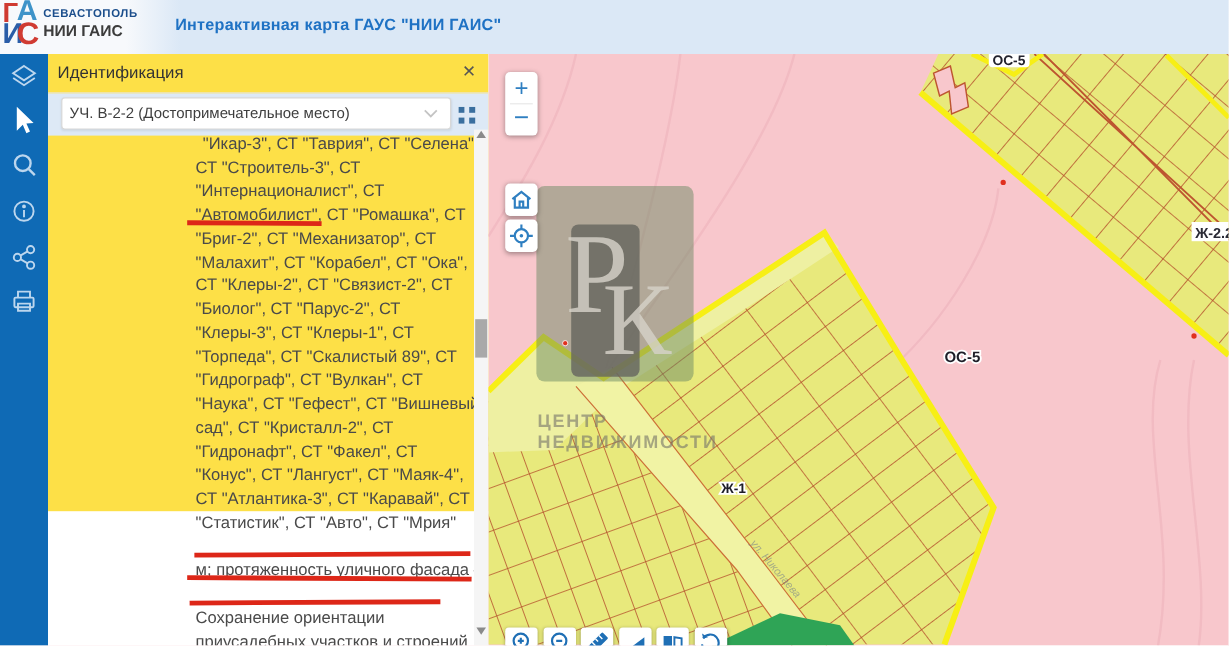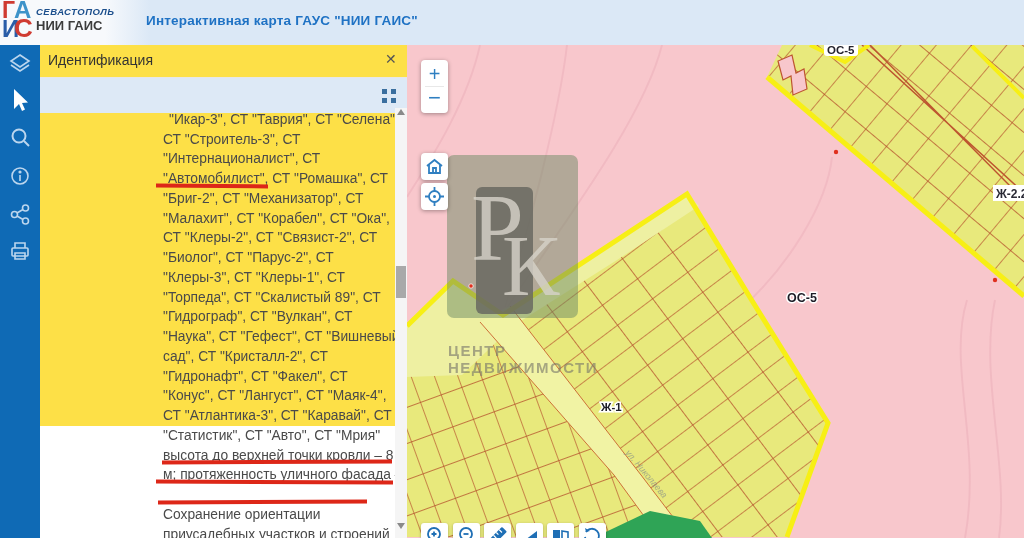--- a/index.html
+++ b/index.html
@@ -13,21 +13,21 @@
 
   <div class="abs" style="left:0;top:0;width:1024px;height:45px;background:linear-gradient(90deg,#f7f9fc 0px,#f7f9fc 105px,#dbe8f6 150px,#dbe8f6 100%);"></div>
 
   <div class="abs" style="left:2px;top:0;width:36px;height:44px;font-weight:bold;">
     <span class="abs" style="left:0;top:-3px;font-size:23px;color:#cf3a31;">Г</span>
     <span class="abs" style="left:12px;top:-4px;font-size:24px;color:#3e93c9;">А</span>
     <span class="abs" style="left:0;top:15px;font-size:24px;color:#2a5da8;">И</span>
     <span class="abs" style="left:12px;top:13px;font-size:26px;color:#d03b32;">С</span>
   </div>
 
-  <div class="abs" style="left:36px;top:6px;font-size:9.5px;font-weight:bold;color:#1b4e8c;letter-spacing:0.5px;font-style:italic;">СЕВАСТОПОЛЬ</div>
+  <div class="abs" style="left:36px;top:6px;font-size:9.5px;font-weight:bold;color:#1b4e8c;letter-spacing:0.5px;">СЕВАСТОПОЛЬ</div>
 
   <div class="abs" style="left:36px;top:18px;font-size:13px;font-weight:bold;color:#3c3c3c;">НИИ ГАИС</div>
 
   <div class="abs" style="left:146px;top:13px;font-size:13.5px;font-weight:bold;color:#1f72c4;letter-spacing:0.2px;">Интерактивная карта ГАУС "НИИ ГАИС"</div>
 
   <div class="abs" style="left:0;top:45px;width:40px;height:493px;background:#0f6ab5;">
     <svg width="40" height="493" xmlns="http://www.w3.org/2000/svg">
 
       <g stroke="#bcd6ee" stroke-width="1.6" fill="none">
         <path d="M20 10 L29 16 L20 22 L11 16 Z"></path>
@@ -66,20 +66,26 @@
   <div class="abs" style="left:40px;top:45px;width:367px;height:381px;background:#fde047;">
 
     <div class="abs" style="left:8px;top:7px;font-size:14px;color:#333;">Идентификация</div>
 
     <div class="abs" style="left:345px;top:6px;font-size:14px;color:#555;">✕</div>
 
     <div class="abs" style="left:0;top:32px;width:367px;height:1px;background:#e7e7e7;"></div>
 
     <div class="abs" style="left:0;top:33px;width:367px;height:35px;background:#dde9f6;"></div>
 
+    <div class="abs" style="left:11px;top:36px;width:323px;height:25px;background:#fff;border:1px solid #d8d8d8;border-radius:3px;box-shadow:0 1px 2px rgba(0,0,0,0.08);">
+      <div class="abs" style="left:6px;top:5px;font-size:12.5px;color:#3e3e3e;">УЧ. В-2-2 (Достопримечательное место)</div>
+      <svg class="abs" style="left:301px;top:9px;" width="12" height="8" xmlns="http://www.w3.org/2000/svg">
+          <path d="M1 1 L6 6 L11 1" stroke="#c4c4c4" stroke-width="1.5" fill="none"></path>
+        </svg>
+    </div>
 
     <svg class="abs" style="left:342px;top:44px;" width="15" height="15" xmlns="http://www.w3.org/2000/svg">
       <g fill="#3a6f9f">
         <rect x="0" y="0" width="5" height="5"></rect>
           <rect x="9" y="0" width="5" height="5"></rect>
         <rect x="0" y="9" width="5" height="5"></rect>
           <rect x="9" y="9" width="5" height="5"></rect>
       </g>
     </svg>
 
@@ -94,21 +100,20 @@
         <div class="abs" style="left:0px;top:137.0px;white-space:nowrap;">"Биолог", СТ "Парус-2", СТ</div>
         <div class="abs" style="left:0px;top:156.8px;white-space:nowrap;">"Клеры-3", СТ "Клеры-1", СТ</div>
         <div class="abs" style="left:0px;top:176.5px;white-space:nowrap;">"Торпеда", СТ "Скалистый 89", СТ</div>
         <div class="abs" style="left:0px;top:196.3px;white-space:nowrap;">"Гидрограф", СТ "Вулкан", СТ</div>
         <div class="abs" style="left:0px;top:216.1px;white-space:nowrap;">"Наука", СТ "Гефест", СТ "Вишневый</div>
         <div class="abs" style="left:0px;top:235.8px;white-space:nowrap;">сад", СТ "Кристалл-2", СТ</div>
         <div class="abs" style="left:0px;top:255.6px;white-space:nowrap;">"Гидронафт", СТ "Факел", СТ</div>
         <div class="abs" style="left:0px;top:275.3px;white-space:nowrap;">"Конус", СТ "Лангуст", СТ "Маяк-4",</div>
         <div class="abs" style="left:0px;top:295.1px;white-space:nowrap;">СТ "Атлантика-3", СТ "Каравай", СТ</div>
         <div class="abs" style="left:0px;top:314.9px;white-space:nowrap;">"Статистик", СТ "Авто", СТ "Мрия"</div>
-        <div class="abs" style="left:0px;top:334.6px;white-space:nowrap;">высота до верхней точки кровли – 8</div>
         <div class="abs" style="left:0px;top:354.4px;white-space:nowrap;">м; протяженность уличного фасада –</div>
         <div class="abs" style="left:0px;top:393.9px;white-space:nowrap;">Сохранение ориентации</div>
         <div class="abs" style="left:0px;top:413.7px;white-space:nowrap;">приусадебных участков и строений</div>
       </div>
 
     <div class="abs" style="left:116px;top:138.5px;width:112px;height:3.5px;background:#dd2718;transform:rotate(0.4deg);"></div>
 
     <div class="abs" style="left:122px;top:415px;width:230px;height:3.5px;background:#dd2718;transform:rotate(-0.3deg);"></div>
 
     <div class="abs" style="left:116px;top:435px;width:237px;height:3.5px;background:#dd2718;transform:rotate(0.3deg);"></div>

